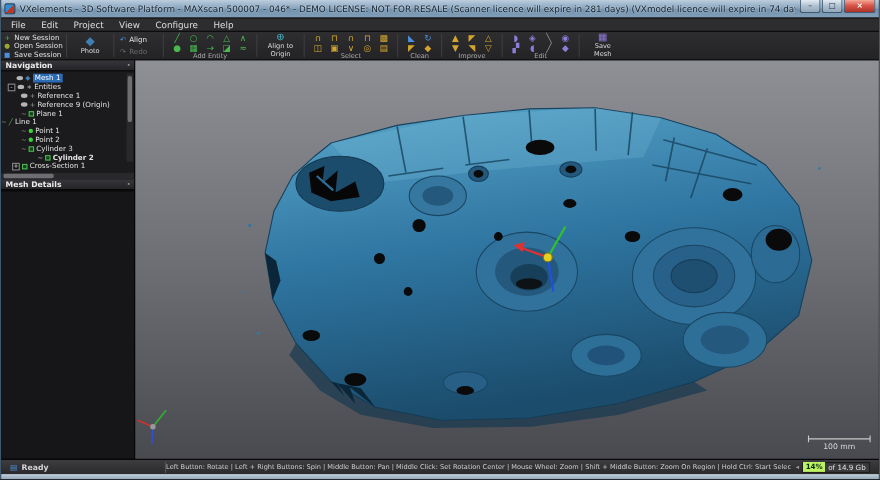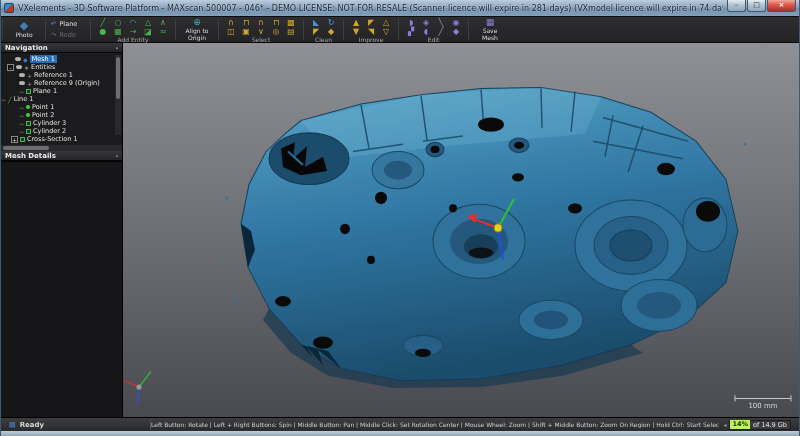--- a/index.html
+++ b/index.html
@@ -110,32 +110,54 @@
   <div class="titlebar">
     <div class="win-ico"></div>
     <div class="title">VXelements - 3D Software Platform - MAXscan 500007 - 046* - DEMO LICENSE: NOT FOR RESALE (Scanner licence will expire in 281 days) (VXmodel licence will expire in 74 days)</div>
     <div class="winbtns">
       <div class="wbtn">–</div>
       <div class="wbtn">□</div>
       <div class="wbtn close">×</div>
     </div>
   </div>
 
+  <div class="menubar">
+    <div class="mitem">File</div>
+    <div class="mitem">Edit</div>
+    <div class="mitem">Project</div>
+    <div class="mitem">View</div>
+    <div class="mitem">Configure</div>
+    <div class="mitem">Help</div>
+  </div>
 
   <div class="toolbar">
+    <div class="sess">
+      <button class="sessbtn">
+        <span class="sico g-green">+</span>
+        <span>New Session</span>
+      </button>
+      <button class="sessbtn">
+        <span class="sico g-olive">●</span>
+        <span>Open Session</span>
+      </button>
+      <button class="sessbtn">
+        <span class="sico g-blue">■</span>
+        <span>Save Session</span>
+      </button>
+    </div>
     <div class="vsep"></div>
     <button class="bigbtn">
       <span class="bigicon g-steel">◆</span>
       <span>Photo</span>
     </button>
     <div class="vsep"></div>
     <div class="undoredo">
       <button class="urbtn">
         <span class="g-blue">↶</span>
-        <span>Plane</span>
+        <span>Align</span>
       </button>
       <button class="urbtn disabled">
         <span>↷</span>
         <span>Redo</span>
       </button>
     </div>
     <div class="vsep"></div>
     <div class="tgroup">
       <div class="igrid g5">
         <span class="ticon g-green">╱</span>
@@ -263,21 +285,21 @@
         <div class="trow" style="padding-left:18px;">
           <span class="tico g-gray">∼</span>
           <span class="gdot"></span>
           <span class="lbl">Point 2</span>
         </div>
         <div class="trow" style="padding-left:18px;">
           <span class="tico g-gray">∼</span>
           <span class="gsq"></span>
           <span class="lbl">Cylinder 3</span>
         </div>
-        <div class="trow" style="padding-left:18px;">
+        <div class="trow" style="padding-left:33px;font-weight:bold;">
           <span class="tico g-gray">∼</span>
           <span class="gsq"></span>
           <span class="lbl">Cylinder 2</span>
         </div>
         <div class="trow" style="padding-left:10px;">
           <span class="exp">+</span>
           <span class="gsq"></span>
           <span class="lbl">Cross-Section 1</span>
         </div>
         <div class="vscroll">

